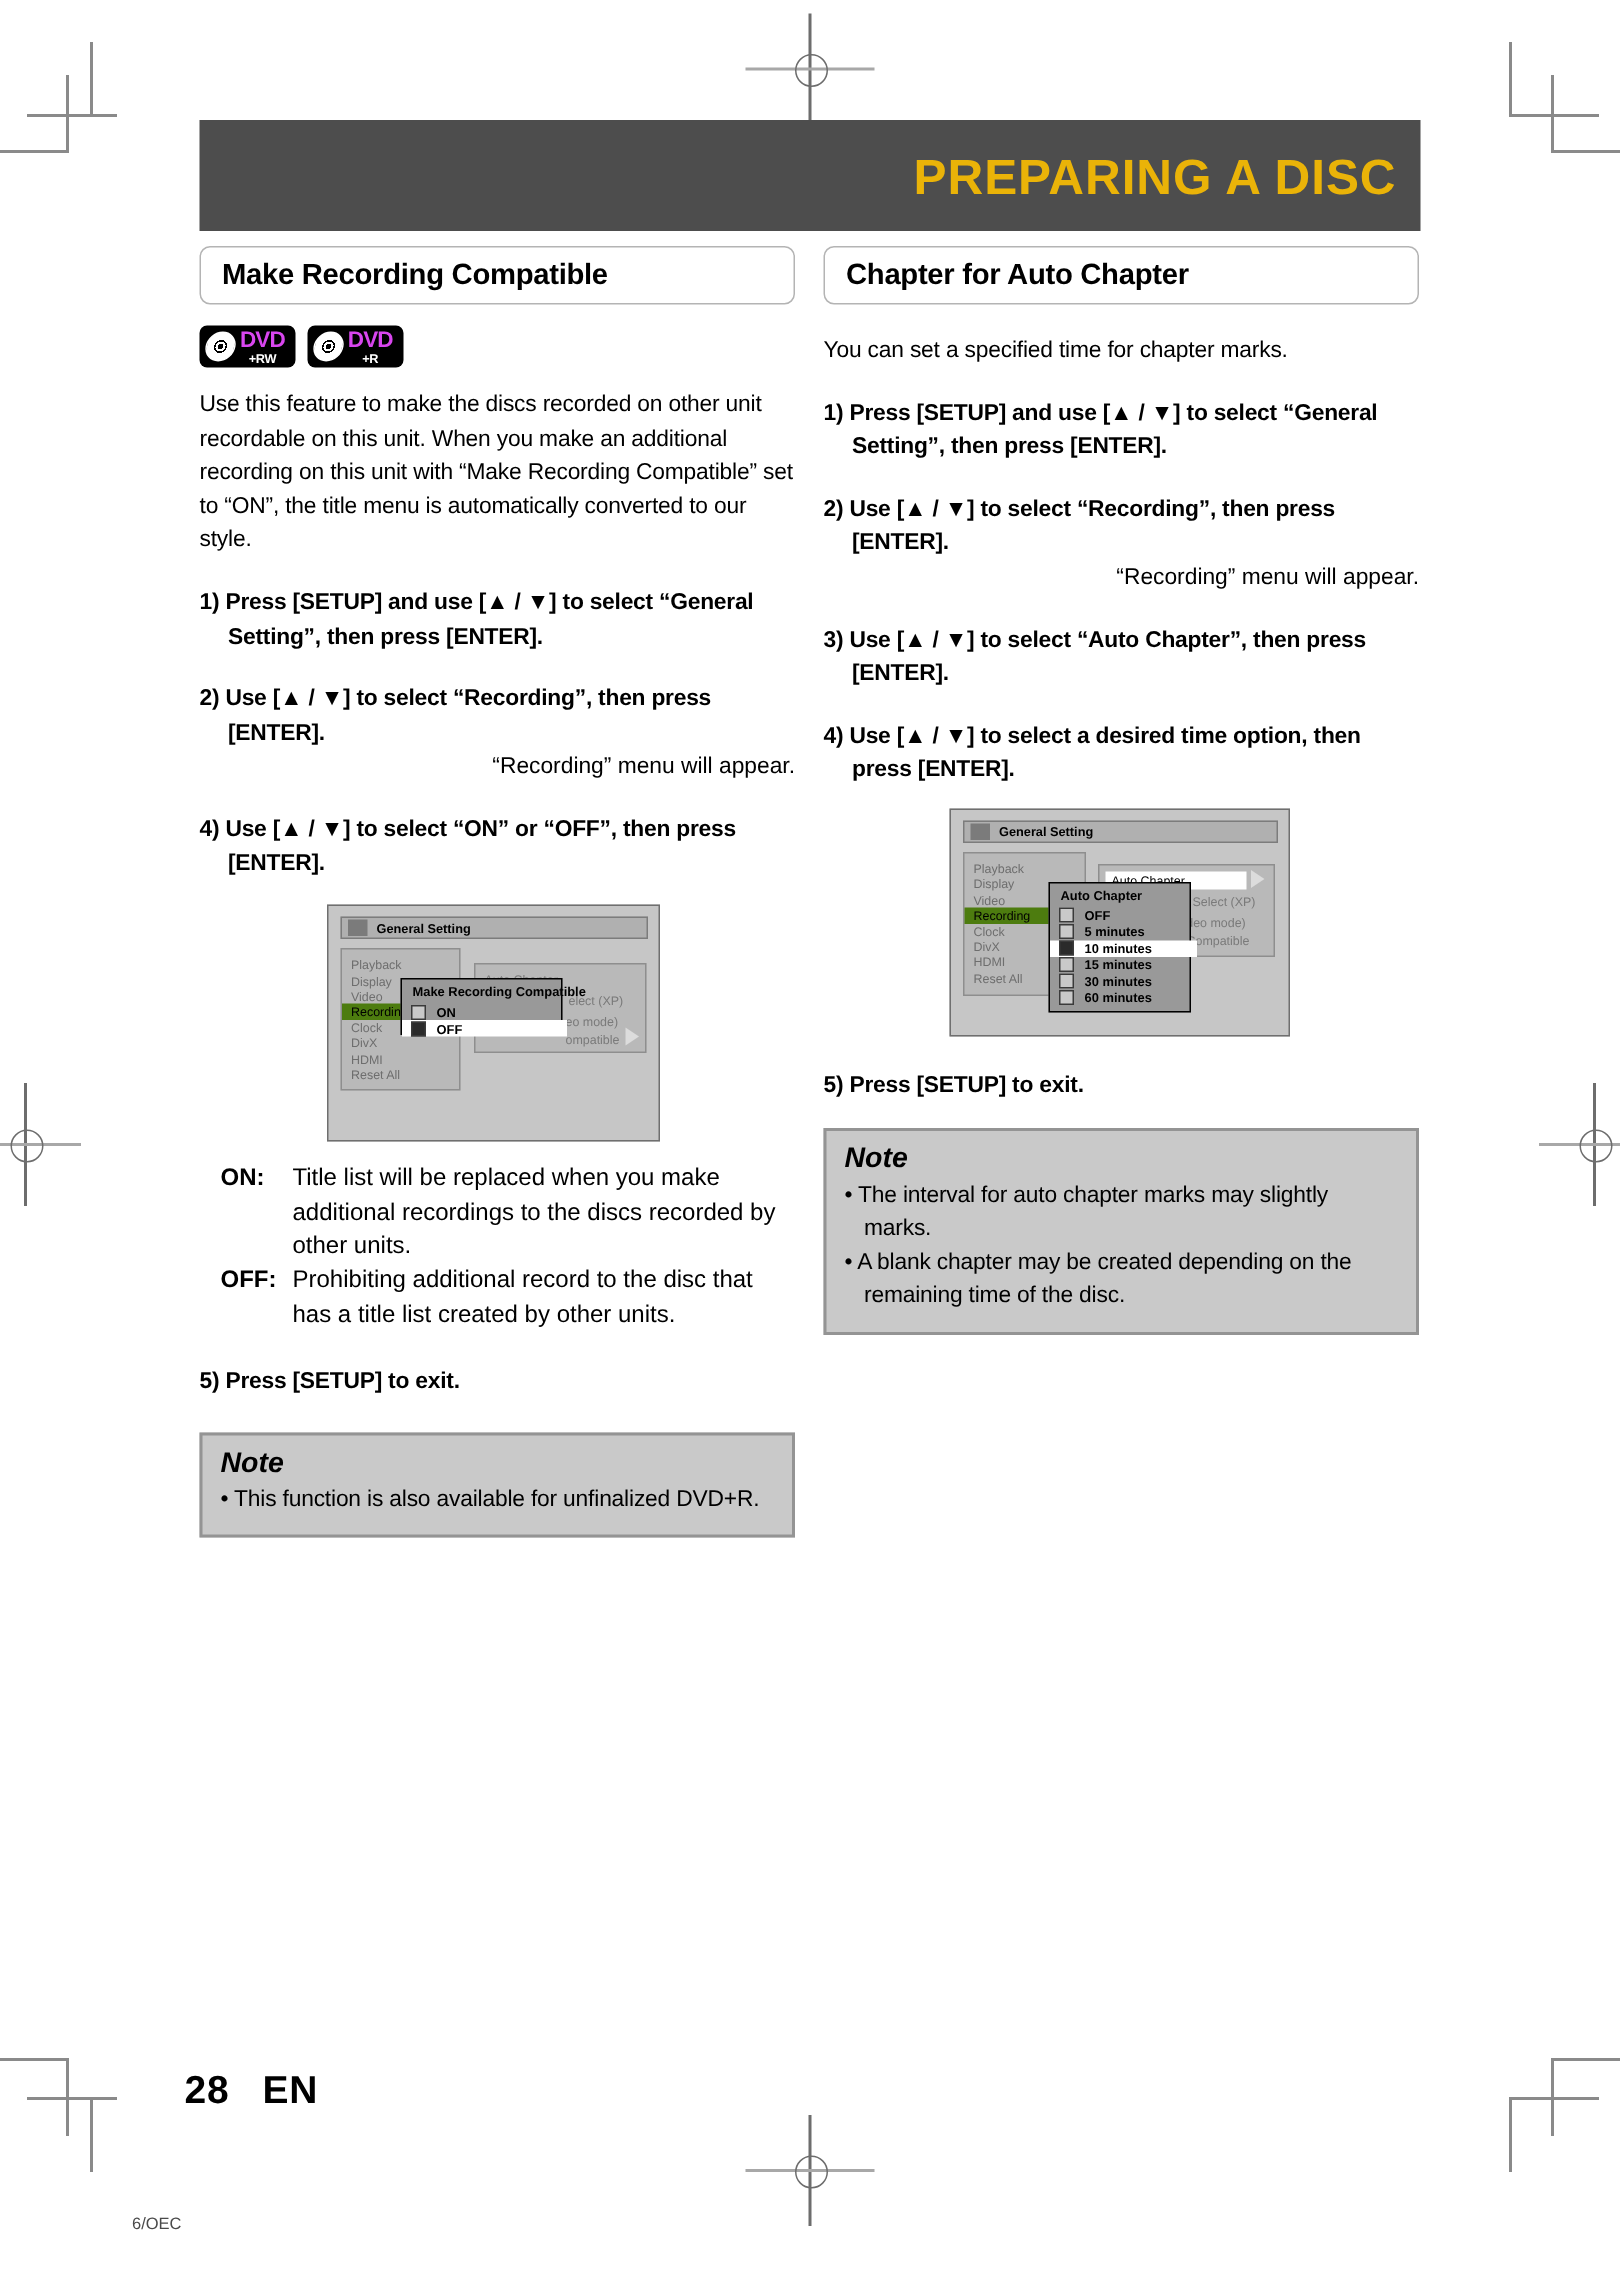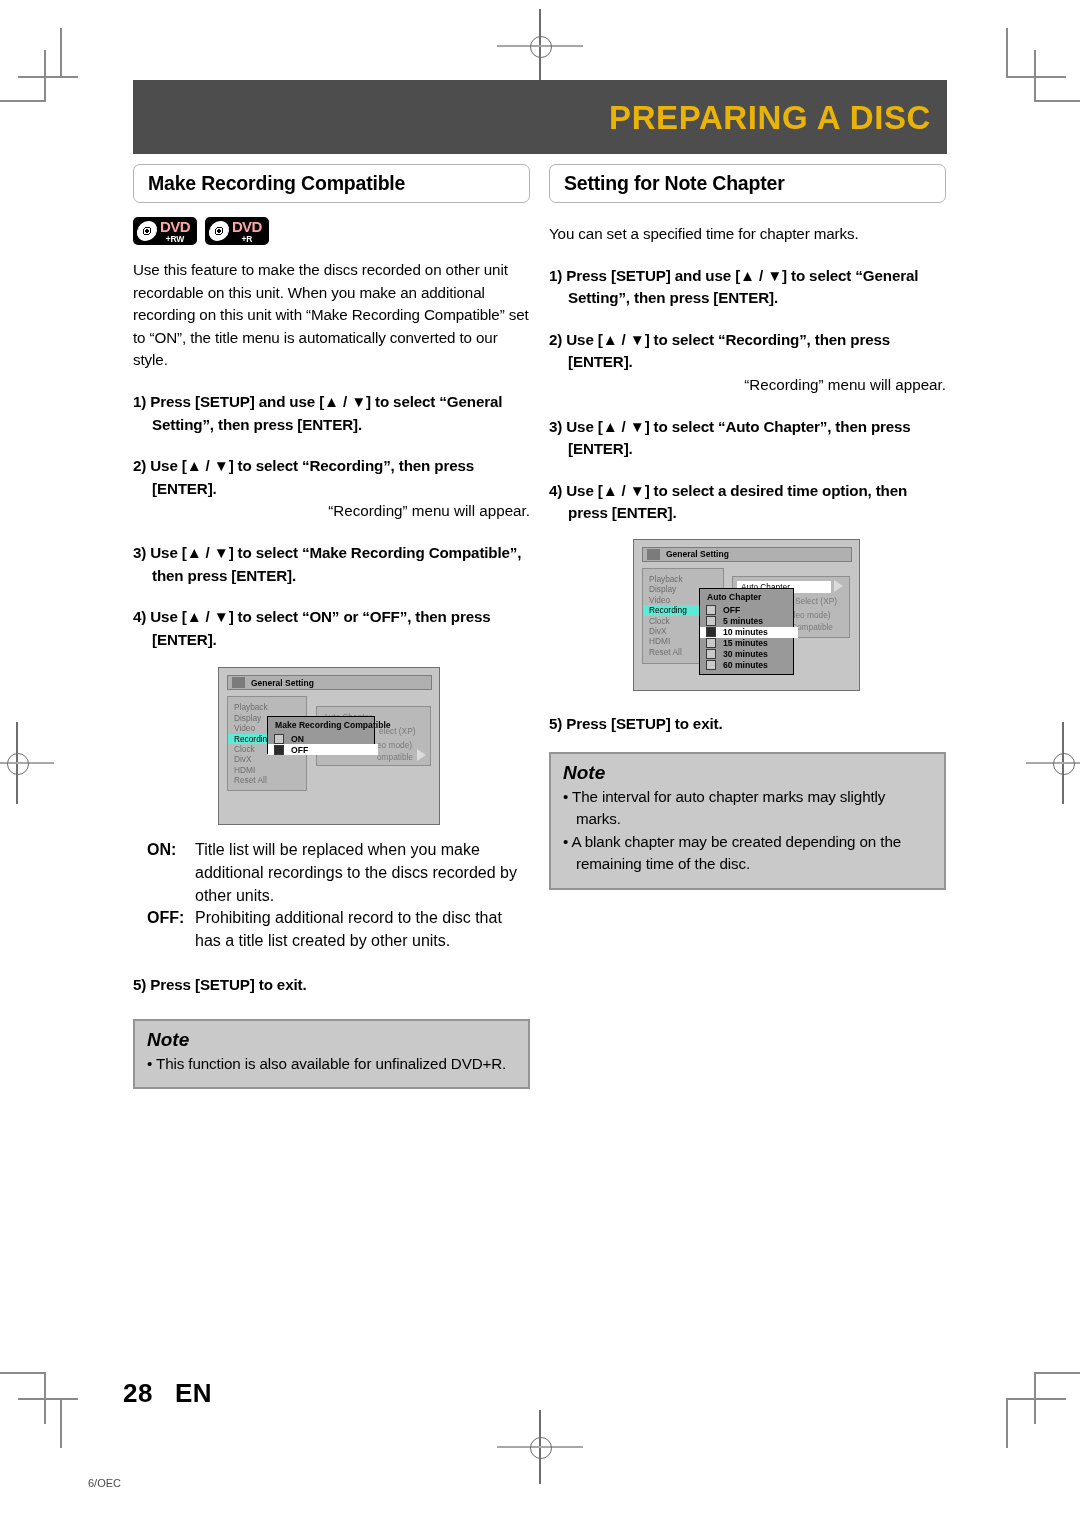--- a/index.html
+++ b/index.html
@@ -98,21 +98,21 @@
     width: 20px; height: 20px; border-radius: 50%;
     background: radial-gradient(circle at 50% 50%,
       #000 0 14%, #fff 14% 26%, #000 26% 34%, #fff 34% 100%);
     border: 1.5px solid #fff;
     box-sizing: border-box;
     transform: skewX(-9deg);
     flex: none;
   }
   .badge .txt { display: flex; flex-direction: column; align-items: center; line-height: 1; }
   .badge .txt .a {
-    color: #fca5a5; font-size: 15px; font-weight: bold; letter-spacing: -0.6px;
+    color: #d946ef; font-size: 15px; font-weight: bold; letter-spacing: -0.6px;
   }
   .badge .txt .b {
     color: #fff; font-size: 8.5px; font-weight: bold; letter-spacing: -0.2px; margin-top: 1px; text-align: right;
   }
 
   
   .para {
     font-size: 15.2px;
     line-height: 22.6px;
     margin-top: 14px;
@@ -198,21 +198,21 @@
     box-sizing: border-box;
     padding: 5px 0 0 6px;
   }
   .osd .leftnav .it {
     font-size: 8.3px;
     line-height: 10.4px;
     color: #6e6e6e;
     white-space: nowrap;
   }
   .osd .leftnav .it.sel {
-    background: #5eead4;
+    background: #4d7c0f;
     color: #000;
     font-weight: normal;
     margin-left: -6px;
     padding-left: 6px;
   }
 
   .osd .rightpanel {
     position: absolute;
     background: #b9b9b9;
     border: 1px solid #8e8e8e;
@@ -363,21 +363,20 @@
       </div>
     </div>
 
     <div class="para">Use this feature to make the discs recorded on other unit recordable on this unit. When you make an additional recording on this unit with “Make Recording Compatible” set to “ON”, the title menu is automatically converted to our style.</div>
 
     <div class="step">1) Press [SETUP] and use [▲ / ▼] to select “General Setting”, then press [ENTER].</div>
 
     <div class="step">2) Use [▲ / ▼] to select “Recording”, then press [ENTER].</div>
     <div class="substep">“Recording” menu will appear.</div>
 
-    <div class="step">3) Use [▲ / ▼] to select “Make Recording Compatible”, then press [ENTER].</div>
 
     <div class="step">4) Use [▲ / ▼] to select “ON” or “OFF”, then press [ENTER].</div>
 
     <div class="osd" style="width:222px;height:158px;margin:16px 0 0 85px;">
 
       <div class="titlebar" style="left:8px;top:7px;width:205px;height:15px;">
         <span class="sq"></span>
         <span class="lbl">General Setting</span>
       </div>
 
@@ -432,21 +431,21 @@
       <div class="hdr">Note</div>
       <ul>
         <li>This function is also available for unfinalized DVD+R.</li>
       </ul>
     </div>
   </div>
 
   <div class="col col-right">
 
     <div class="sect-box">
-      <span class="t">Setting for Note Chapter</span>
+      <span class="t">Chapter for Auto Chapter</span>
     </div>
 
     <div class="para" style="margin-top:20px;">You can set a specified time for chapter marks.</div>
 
     <div class="step">1) Press [SETUP] and use [▲ / ▼] to select “General Setting”, then press [ENTER].</div>
 
     <div class="step">2) Use [▲ / ▼] to select “Recording”, then press [ENTER].</div>
     <div class="substep">“Recording” menu will appear.</div>
 
     <div class="step">3) Use [▲ / ▼] to select “Auto Chapter”, then press [ENTER].</div>

